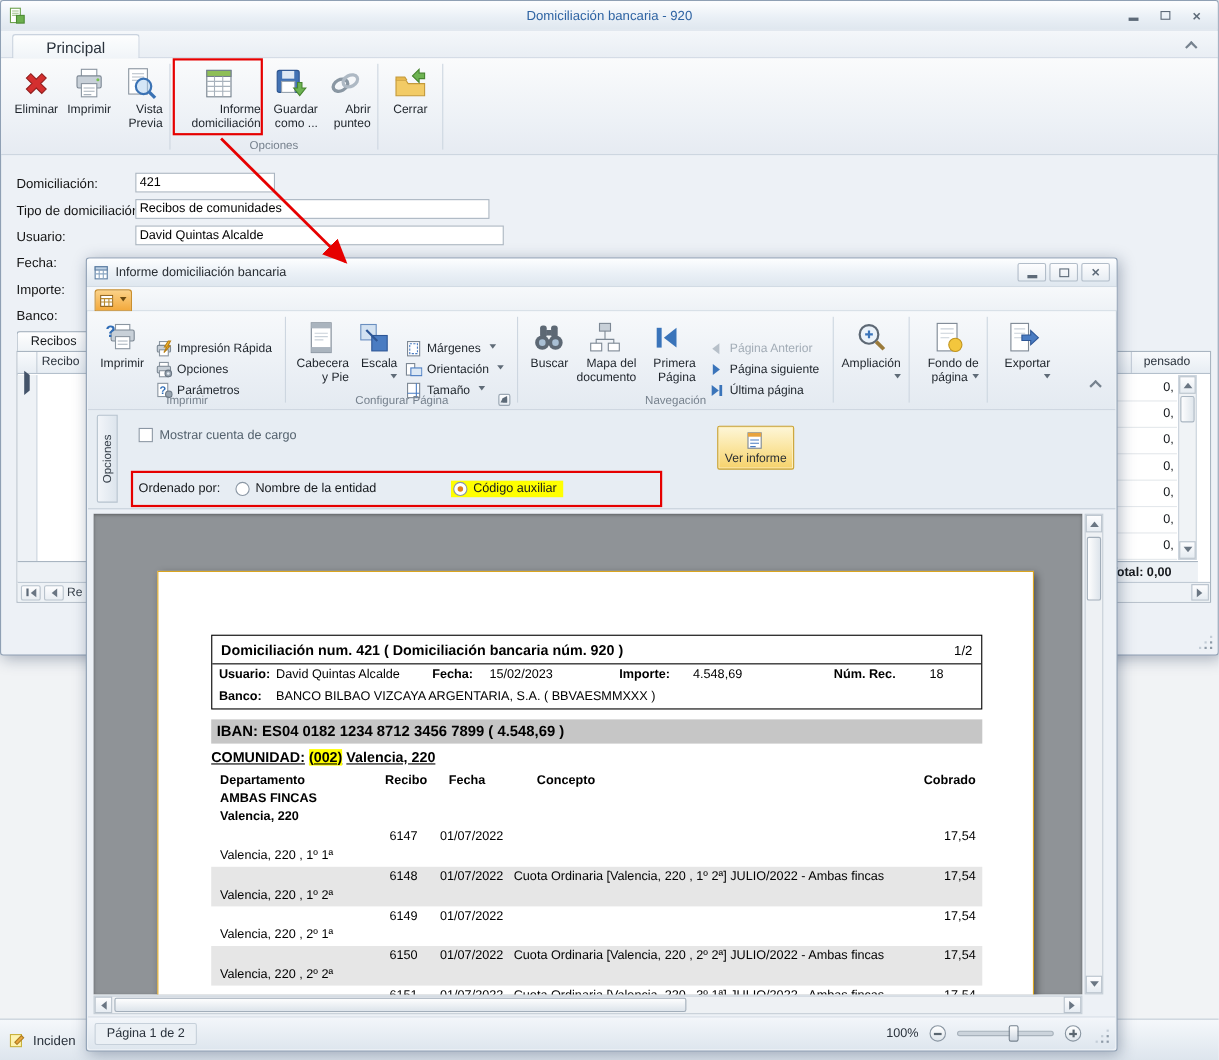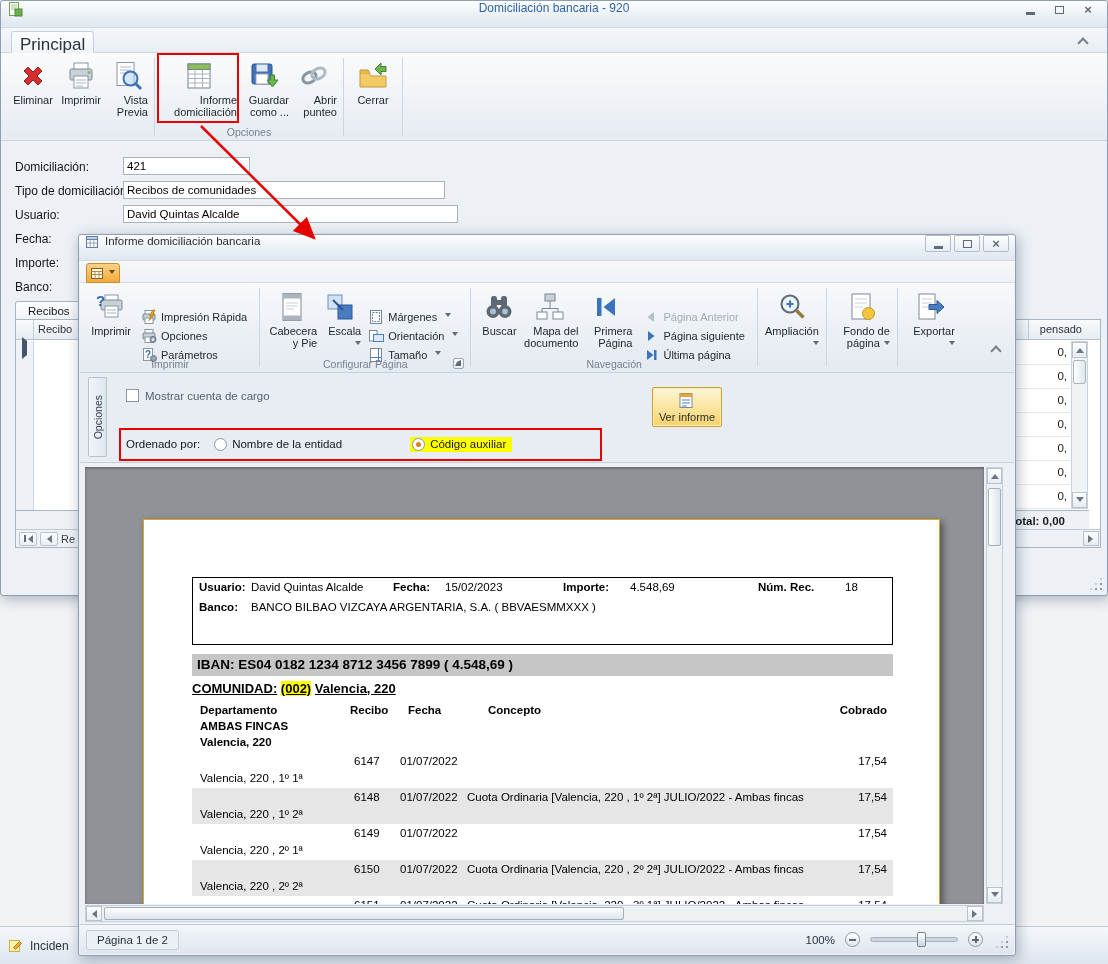--- a/index.html
+++ b/index.html
@@ -3,33 +3,33 @@
 <meta charset="utf-8">
 <style>
 *{margin:0;padding:0;box-sizing:border-box}
 html,body{width:1108px;height:964px}
 body{position:relative;overflow:hidden;background:#f1f3f5;font-family:"Liberation Sans","DejaVu Sans",sans-serif;font-size:12px;color:#16191d}
 button{font:inherit;color:inherit;background:none;border:none;cursor:default;text-align:right}
 svg{display:block}
 
 
 .window{position:absolute;background:#edf1f6;border:1px solid #8fa0b4;border-radius:3px;box-shadow:2px 3px 14px rgba(30,50,80,.35)}
-.titlebar{position:relative;height:27px;display:flex;align-items:flex-start;padding:0 6px;background:linear-gradient(#fdfeff,#eaf0f6 55%,#dfe7ef);border-bottom:1px solid #d2dbe4;border-radius:3px 3px 0 0}
+.titlebar{position:relative;height:27px;display:flex;align-items:center;padding:0 6px;background:linear-gradient(#fdfeff,#eaf0f6 55%,#dfe7ef);border-bottom:1px solid #d2dbe4;border-radius:3px 3px 0 0}
 .mw-title{position:absolute;left:120px;right:120px;text-align:center;font-size:12px;color:#2f64a3}
 .rw-title{margin-left:6px;font-size:11.5px;color:#272c32}
 .winbtns{margin-left:auto;display:flex;align-items:center}
 .winbtn{width:26px;height:17px;display:flex;align-items:center;justify-content:center;margin-left:3px}
 .winbtn.framed{border:1px solid #b2bdc9;border-radius:2px;background:linear-gradient(#fdfdfe,#e7edf3)}
 .g-min{width:9px;height:3px;background:#5d6a78;margin-top:7px}
 .g-rest{width:9px;height:8px;border:1.5px solid #5d6a78}
 .g-close{font-size:13px;font-weight:bold;color:#5d6a78;line-height:1}
 
 
 .tabrow{position:relative;height:25px;background:linear-gradient(#f4f7fa,#e9eef4);border-bottom:1px solid #cfd8e2}
-.tab-principal{position:absolute;left:10px;top:3px;height:22px;padding:3px 8px 0;background:linear-gradient(#fdfefe,#f0f4f8);border:1px solid #c6d0dc;border-bottom:none;border-radius:3px 3px 0 0;font-size:17px;color:#2a323c}
+.tab-principal{position:absolute;left:10px;top:3px;height:22px;padding:3px 30px 0;background:linear-gradient(#fdfefe,#f0f4f8);border:1px solid #c6d0dc;border-bottom:none;border-radius:3px 3px 0 0;font-size:14px;color:#2a323c}
 .chev{width:8px;height:8px;border-top:2px solid #76828e;border-right:2px solid #76828e;transform:rotate(-45deg)}
 .chev-btn{position:absolute;right:16px;top:8px;width:16px;height:14px;display:flex;align-items:center;justify-content:center}
 .ribbon{position:relative;height:88px;background:linear-gradient(#fafbfc,#edf1f6 65%,#e6ebf2);border-bottom:1px solid #cdd6e0;display:flex;align-items:flex-start;padding:2px 0 0 6px}
 .rgroup,.rgroup2{position:relative;display:flex;align-items:flex-start;padding:1px 2px 13px}
 .rg-label{position:absolute;bottom:1px;left:0;right:0;text-align:center;font-size:10.5px;color:#77828e;white-space:nowrap}
 .rbtn,.rbtn2{display:flex;flex-direction:column;align-items:center;padding-top:3px;min-height:70px;border:1px solid transparent;border-radius:3px;font-size:11px;color:#1e242b}
 .ric{width:32px;height:32px;flex:none}
 .rlb{margin-top:2px;line-height:12px}
 .vsep,.vsep2{width:1px;background:#cdd6e0;height:78px;margin:3px 3px 0;flex:none}
 .caret{display:inline-block;width:0;height:0;border:3px solid transparent;border-top:4px solid #5f6b77;margin-left:4px;vertical-align:middle}
@@ -561,20 +561,24 @@
           <rect x="2" y="1.5" width="12" height="3.5" fill="#e8a33d"></rect>
           <path d="M4 8h8M4 11h8M4 14h5" stroke="#4a7cc2"></path>
         </svg>
         <span>Ver informe</span>
       </button>
     </div>
 
     <div class="preview-gray">
       <div class="page">
         <div class="doc-box">
+          <div class="db-r1">
+            <span class="db-title">Domiciliación num. 421 ( Domiciliación bancaria núm. 920 )</span>
+            <span class="db-page">1/2</span>
+          </div>
           <div class="db-r2">
             <b style="left:6px">Usuario:</b>
             <span style="left:58px">David Quintas Alcalde</span>
             <b style="left:200px">Fecha:</b>
             <span style="left:252px">15/02/2023</span>
             <b style="left:370px">Importe:</b>
             <span style="left:437px">4.548,69</span>
             <b style="left:565px">Núm. Rec.</b>
             <span style="left:652px">18</span>
           </div>

